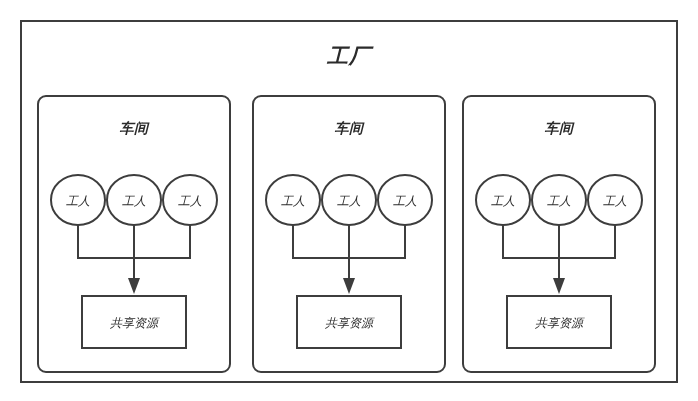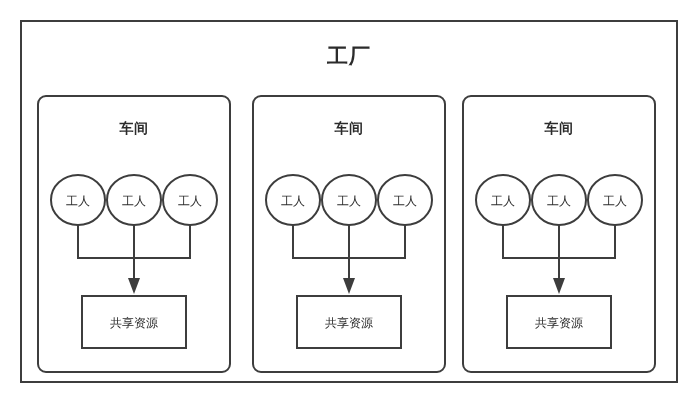--- a/index.html
+++ b/index.html
@@ -12,20 +12,21 @@
     width: 698px;
     height: 401px;
     font-family: "DejaVu Sans", "Liberation Sans", sans-serif;
     overflow: hidden;
   }
   #diagram-canvas {
     position: relative;
     width: 554px;
     height: 401px;
     background: #ffffff;
+    font-style: italic;
   }
   svg.diagram {
     display: block;
     width: 698px;
     height: 401px;
   }
   .shape-stroke {
     fill: #ffffff;
     stroke: #3d3d3d;
     stroke-width: 2;

